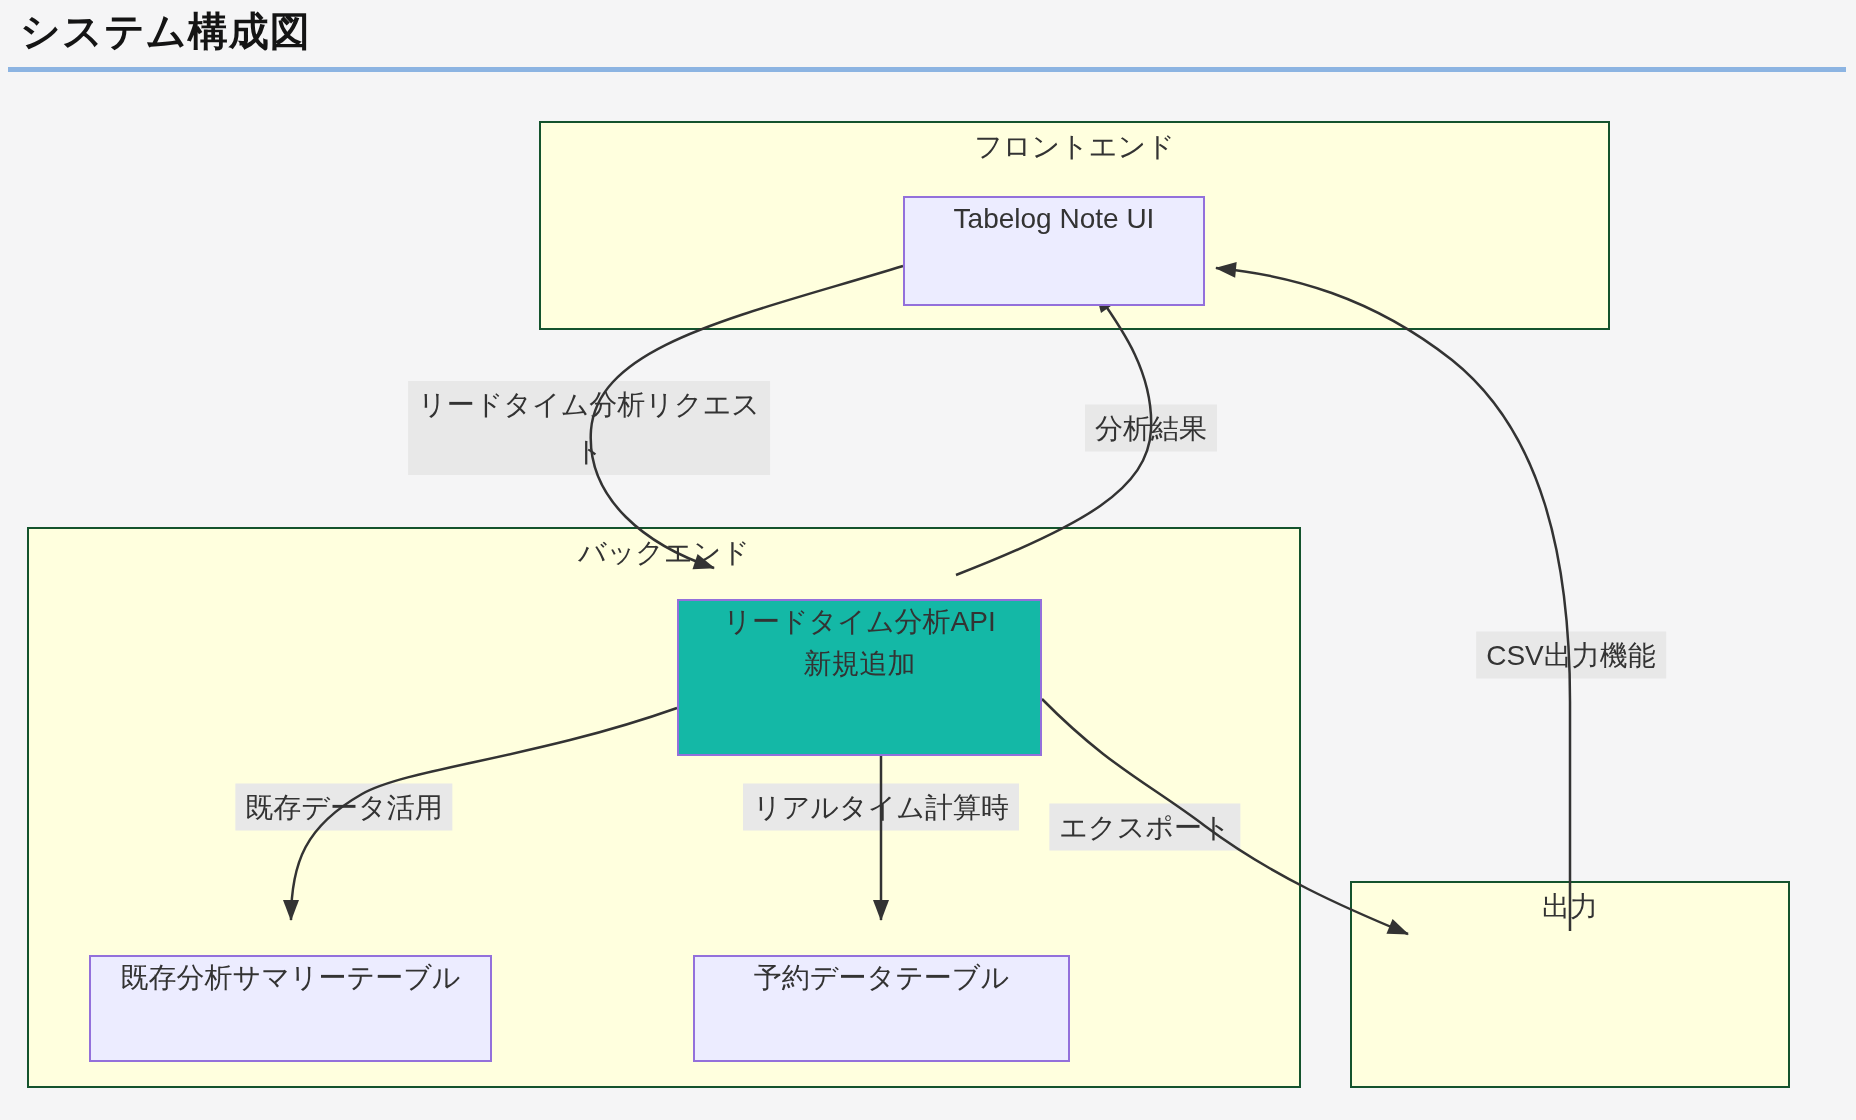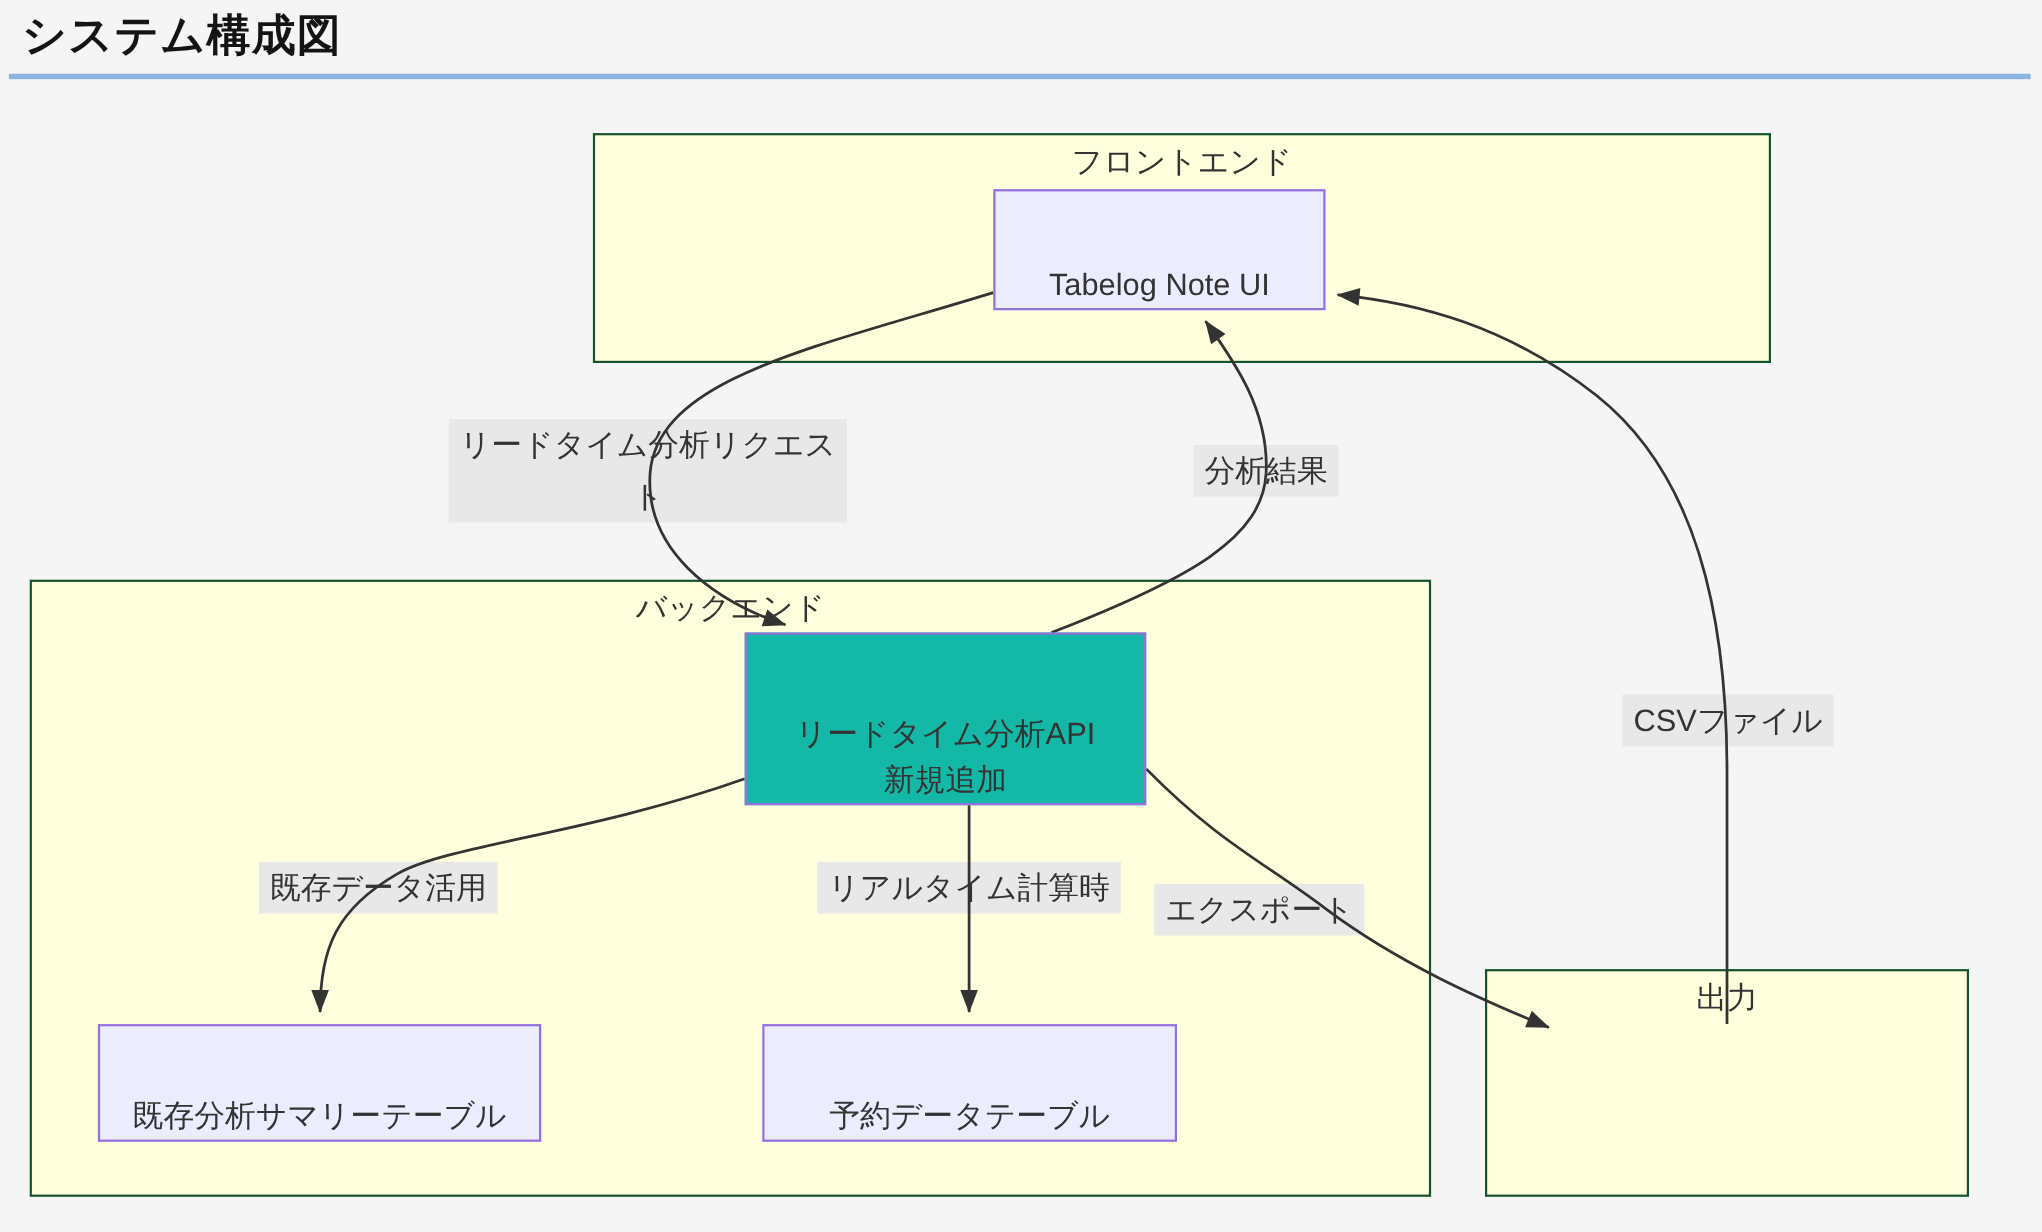--- a/index.html
+++ b/index.html
@@ -91,23 +91,24 @@
     position: absolute;
     box-sizing: border-box;
     background: #ececff;
     border: 2px solid #9370db;
     color: #333333;
     font-size: 28px;
     line-height: 42px;
     display: flex;
     flex-direction: column;
     align-items: center;
-    justify-content: flex-end;
+    justify-content: flex-start;
     text-align: center;
     z-index: 3;
+    margin-top: 24px;
   }
   .node.highlight { background: #14b8a6; }
   #node-tabelog     { left: 903px;  top: 172px; width: 302px; height: 110px; }
   #node-api         { left: 677px;  top: 575px; width: 365px; height: 157px; }
   #node-summary     { left: 89px;   top: 931px; width: 403px; height: 107px; }
   #node-reservation { left: 693px;  top: 931px; width: 377px; height: 107px; }
   #node-csv         { left: 1419px; top: 931px; width: 302px; height: 108px; }
 </style>
 </head>
 <body>
@@ -128,21 +129,21 @@
   </div>
 
   <div class="edge-label" style="left:589px; top:428px;">
     <span class="lbl-line">リードタイム分析リクエス</span>
     <span class="lbl-line">ト</span>
   </div>
   <div class="edge-label" style="left:1151px; top:428px;">分析結果</div>
   <div class="edge-label" style="left:344px; top:807px;">既存データ活用</div>
   <div class="edge-label" style="left:881px; top:807px;">リアルタイム計算時</div>
   <div class="edge-label" style="left:1145px; top:807px;margin-top:20px;">エクスポート</div>
-  <div class="edge-label" style="left:1571px; top:655px;">CSVファイル</div>
+  <div class="edge-label" style="left:1571px; top:655px;">CSV出力機能</div>
 
   <svg class="edge-layer" width="1856" height="1120" viewBox="0 0 1856 1120">
     <defs>
       <marker id="arrow" markerUnits="userSpaceOnUse" markerWidth="24" markerHeight="20" refX="21" refY="9" orient="auto">
         <path d="M1,1 L22,9 L1,17 Z" fill="#333333"></path>
       </marker>
     </defs>
     <path class="edge-path" d="M903,266 C740,316 598,344 591,430 C586,500 648,546 714,568" marker-end="url(#arrow)"></path>
     <path class="edge-path" d="M956,575 C1085,525 1148,488 1151,430 C1154,372 1120,326 1096,292" marker-end="url(#arrow)"></path>
     <path class="edge-path" d="M677,708 C536,758 408,768 362,794 C306,826 291,862 291,920" marker-end="url(#arrow)"></path>

